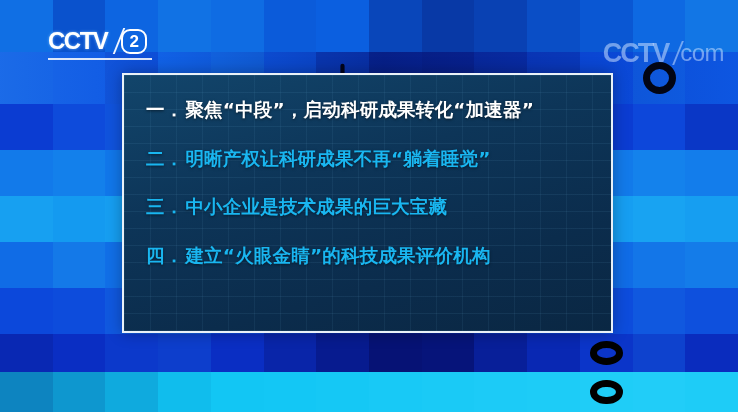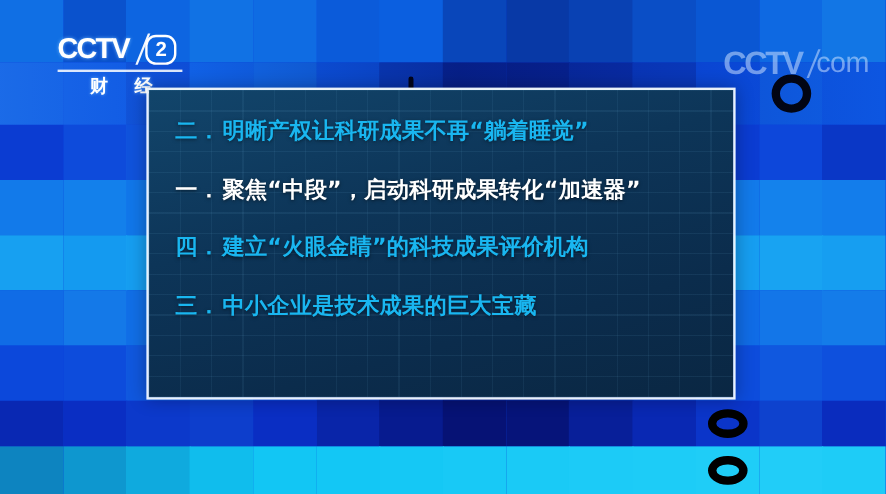--- a/index.html
+++ b/index.html
@@ -470,31 +470,30 @@
       <div class="band" style="top: 52px; height: 52px; background: linear-gradient(90deg, rgba(80, 180, 255, 0.22) 0%, rgba(40, 120, 245, 0.1) 22%, rgba(5, 8, 90, 0.3) 52%, rgba(8, 20, 140, 0.22) 72%, rgba(30, 90, 230, 0.06) 100%);"></div>
     </div>
 
   <div id="cctv-logo">
     <div class="logo-row">
       <span class="logo-cctv">CCTV</span>
       <span class="logo-slash"></span>
       <span class="logo-num">2</span>
     </div>
     <div class="logo-rule"></div>
-    <div class="logo-sub">财 经</div>
   </div>
 
   <div id="watermark">
     <span class="wm-cctv">CCTV</span>
     <span class="wm-slash"></span>
     <span class="wm-com">com</span>
   </div>
 
   <div id="content-panel">
     <ul class="headline-list" id="headline-list">
+        <li class="headline-item is-primary"><span class="idx">一．</span><span>聚焦“中段”，启动科研成果转化“加速器”</span></li>
         <li class="headline-item is-secondary"><span class="idx">二．</span><span>明晰产权让科研成果不再“躺着睡觉”</span></li>
-        <li class="headline-item is-primary"><span class="idx">一．</span><span>聚焦“中段”，启动科研成果转化“加速器”</span></li>
+        <li class="headline-item is-secondary"><span class="idx">三．</span><span>中小企业是技术成果的巨大宝藏</span></li>
         <li class="headline-item is-secondary"><span class="idx">四．</span><span>建立“火眼金睛”的科技成果评价机构</span></li>
-        <li class="headline-item is-secondary"><span class="idx">三．</span><span>中小企业是技术成果的巨大宝藏</span></li>
       </ul>
   </div>
 
 </div>
 
 </body></html>

